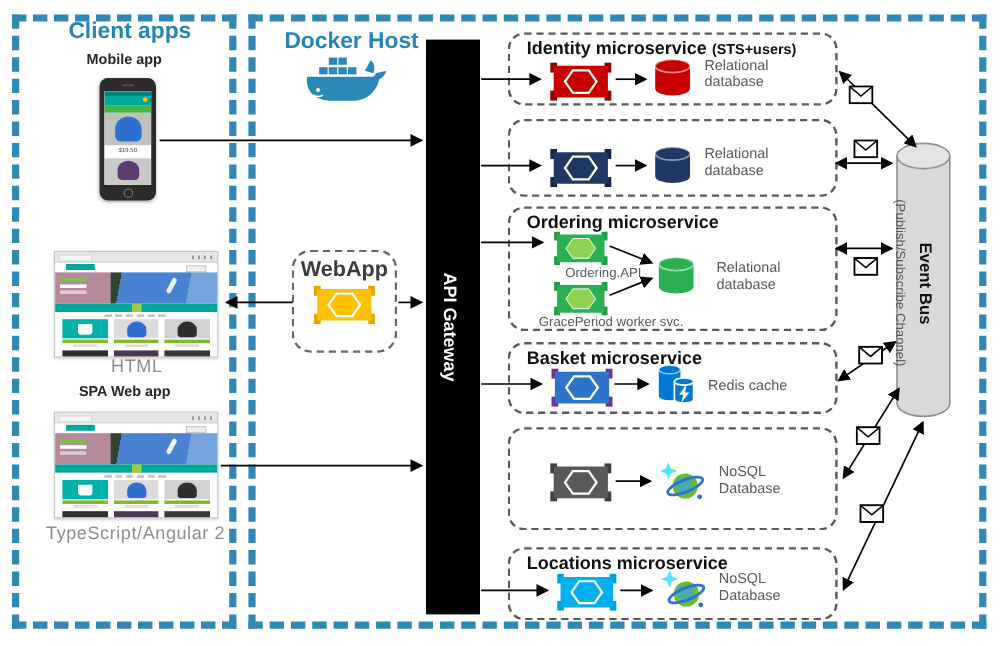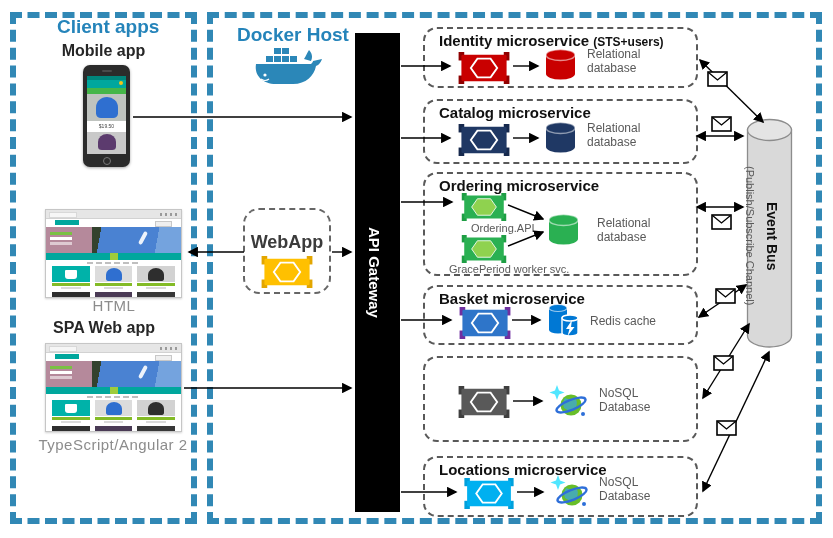--- a/index.html
+++ b/index.html
@@ -6,21 +6,21 @@
   body { background:#fff; font-family:"Liberation Sans", sans-serif; }
   .canvas { position:relative; width:833px; height:538px; background:#fff; overflow:hidden; }
 
   
   .frame { position:absolute; border:6px dashed #3188B5; }
   .client-frame { left:10px; top:12px; width:187px; height:512px; }
   .docker-frame { left:207px; top:12px; width:615px; height:512px; }
   .group-title { position:absolute; font-size:19px; font-weight:bold; color:#2584BA; }
 
   
-  .app-title { position:absolute; font-size:16px; font-weight:bold; color:#262626; text-align:center; }
+  .app-title { position:absolute; font-size:12px; font-weight:bold; color:#262626; text-align:center; }
   .caption { position:absolute; font-size:15px; font-weight:300; color:#8C8C8C; text-align:center; letter-spacing:.5px; }
 
   
   .phone { position:absolute; left:83px; top:65px; width:47px; height:102px; background:#2b2b2b; border-radius:7px; box-shadow:0 1px 3px rgba(0,0,0,.35); }
   .p-speaker { position:absolute; top:5px; left:50%; width:10px; height:2px; margin-left:-5px; background:#4a4a4a; border-radius:2px; }
   .p-screen { position:absolute; left:4px; right:4px; top:11px; bottom:13px; background:#fff; overflow:hidden; display:flex; flex-direction:column; }
   .p-status { height:4px; background:#00857B; }
   .p-head { height:8px; background:#00A79D; position:relative; }
   .p-head::after { content:""; position:absolute; right:3px; top:1px; width:4px; height:4px; border-radius:50%; background:#F5C518; }
   .p-banner { height:6px; background:#45B649; }
@@ -56,21 +56,21 @@
   .b-img.gray1::after { content:""; position:absolute; left:50%; top:2px; width:16px; height:13px; margin-left:-8px; background:#2F6FD0; border-radius:50% 50% 20% 20%; }
   .b-img.gray2::after { content:""; position:absolute; left:50%; top:2px; width:16px; height:13px; margin-left:-8px; background:#2E2E2E; border-radius:50% 50% 20% 20%; }
   .b-buy { height:3px; background:#83BB26; margin-top:1px; }
   .b-priceline { height:2px; margin:1px 9px 0; background:#DADADA; }
   .b-foot { flex:1; display:flex; gap:5px; padding:1px 6px 0; }
   .b-foot span { flex:1; } 
   .b-foot span:nth-child(1){ background:#2E2E2E; } .b-foot span:nth-child(2){ background:#4A3A55; } .b-foot span:nth-child(3){ background:#383838; }
 
   
   .webapp-box { position:absolute; left:243px; top:208px; width:88px; height:86px; border:2px dashed #666; border-radius:16px; text-align:center; }
-  .webapp-label { font-size:18px; font-weight:bold; color:#3b3b3b; margin-top:22px; }
+  .webapp-label { font-size:18px; font-weight:bold; color:#3b3b3b; margin-top:4px; }
 
   
   .gateway { position:absolute; left:355px; top:33px; width:45px; height:479px; background:#000; }
   .vtext { writing-mode:vertical-rl; text-align:center; }
   .gateway-label { position:absolute; left:366px; top:40px; height:465px; font-size:15px; font-weight:bold; color:#fff; }
 
   
   .svc { position:absolute; left:423px; width:275px; border:2px dashed #595959; border-radius:14px; }
   .svc-title { position:absolute; left:14px; top:3px; font-size:15px; font-weight:bold; color:#111; white-space:nowrap; }
   .svc-title .suffix { font-size:12px;margin-top:33px; }
@@ -238,21 +238,20 @@
       <polygon class="hex" points="20,7 34,7 41,17 34,27 20,27 13,17"></polygon>
     </svg>
     <svg class="abs" style="left:119px; top:20px;" width="33" height="31" viewBox="0 0 33 31">
       <path d="M2,6 v19 a14.5,5.5 0 0 0 29,0 v-19 z" fill="#C90000"></path>
       <ellipse cx="16.5" cy="6" rx="14.5" ry="5.5" fill="#C90000" stroke="rgba(255,255,255,.55)" stroke-width="1.5"></ellipse>
     </svg>
     <div class="db-label" style="left:162px; top:18px; width:70px;">Relational database</div>
   </div>
 
   <div class="svc" style="top:99px; height:65px;">
-    <div class="svc-title">Catalog microservice</div>
     <svg class="cicon ic-catalog abs" style="left:32px; top:23px;" width="54" height="32" viewBox="0 0 54 34">
       <rect class="tab" x="0" y="0" width="6" height="9"></rect>
         <rect class="tab" x="48" y="0" width="6" height="9"></rect>
       <rect class="tab" x="0" y="25" width="6" height="9"></rect>
         <rect class="tab" x="48" y="25" width="6" height="9"></rect>
       <rect class="bod" x="3" y="3" width="48" height="28" rx="1.5"></rect>
       <polygon class="hex" points="20,7 34,7 41,17 34,27 20,27 13,17"></polygon>
     </svg>
     <svg class="abs" style="left:119px; top:21px;" width="33" height="31" viewBox="0 0 33 31">
       <path d="M2,6 v19 a14.5,5.5 0 0 0 29,0 v-19 z" fill="#1F3864"></path>

